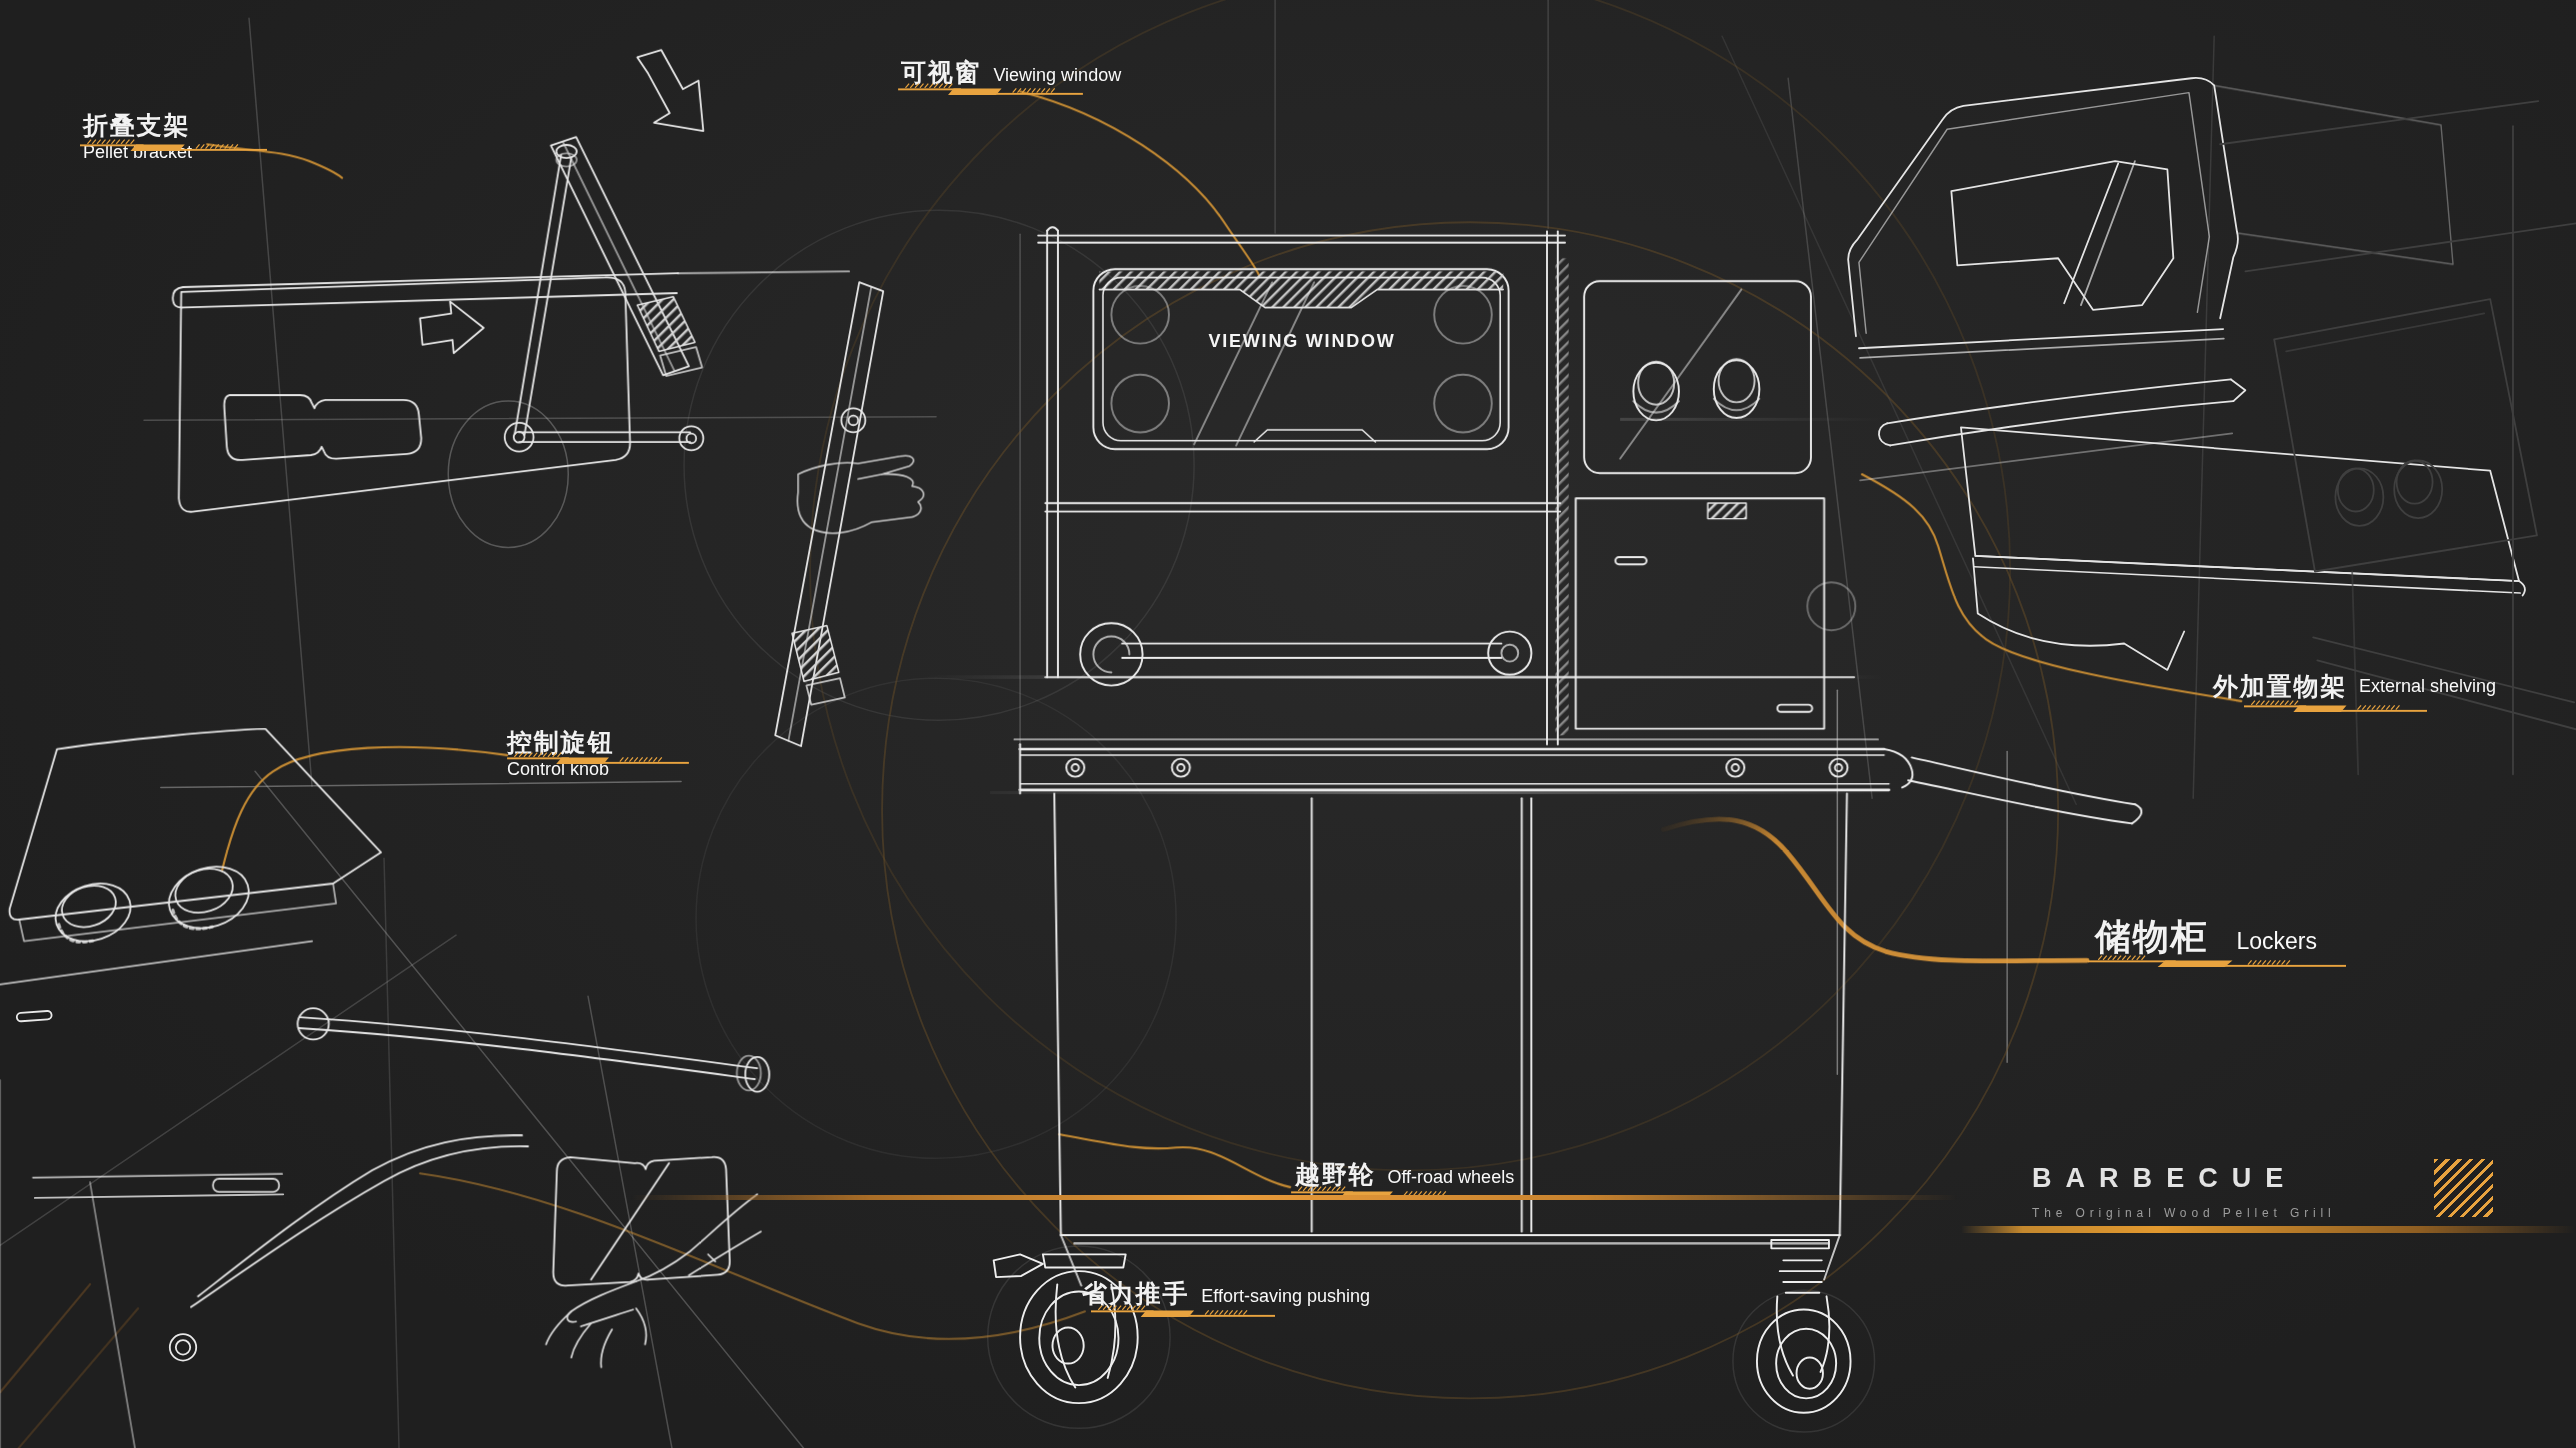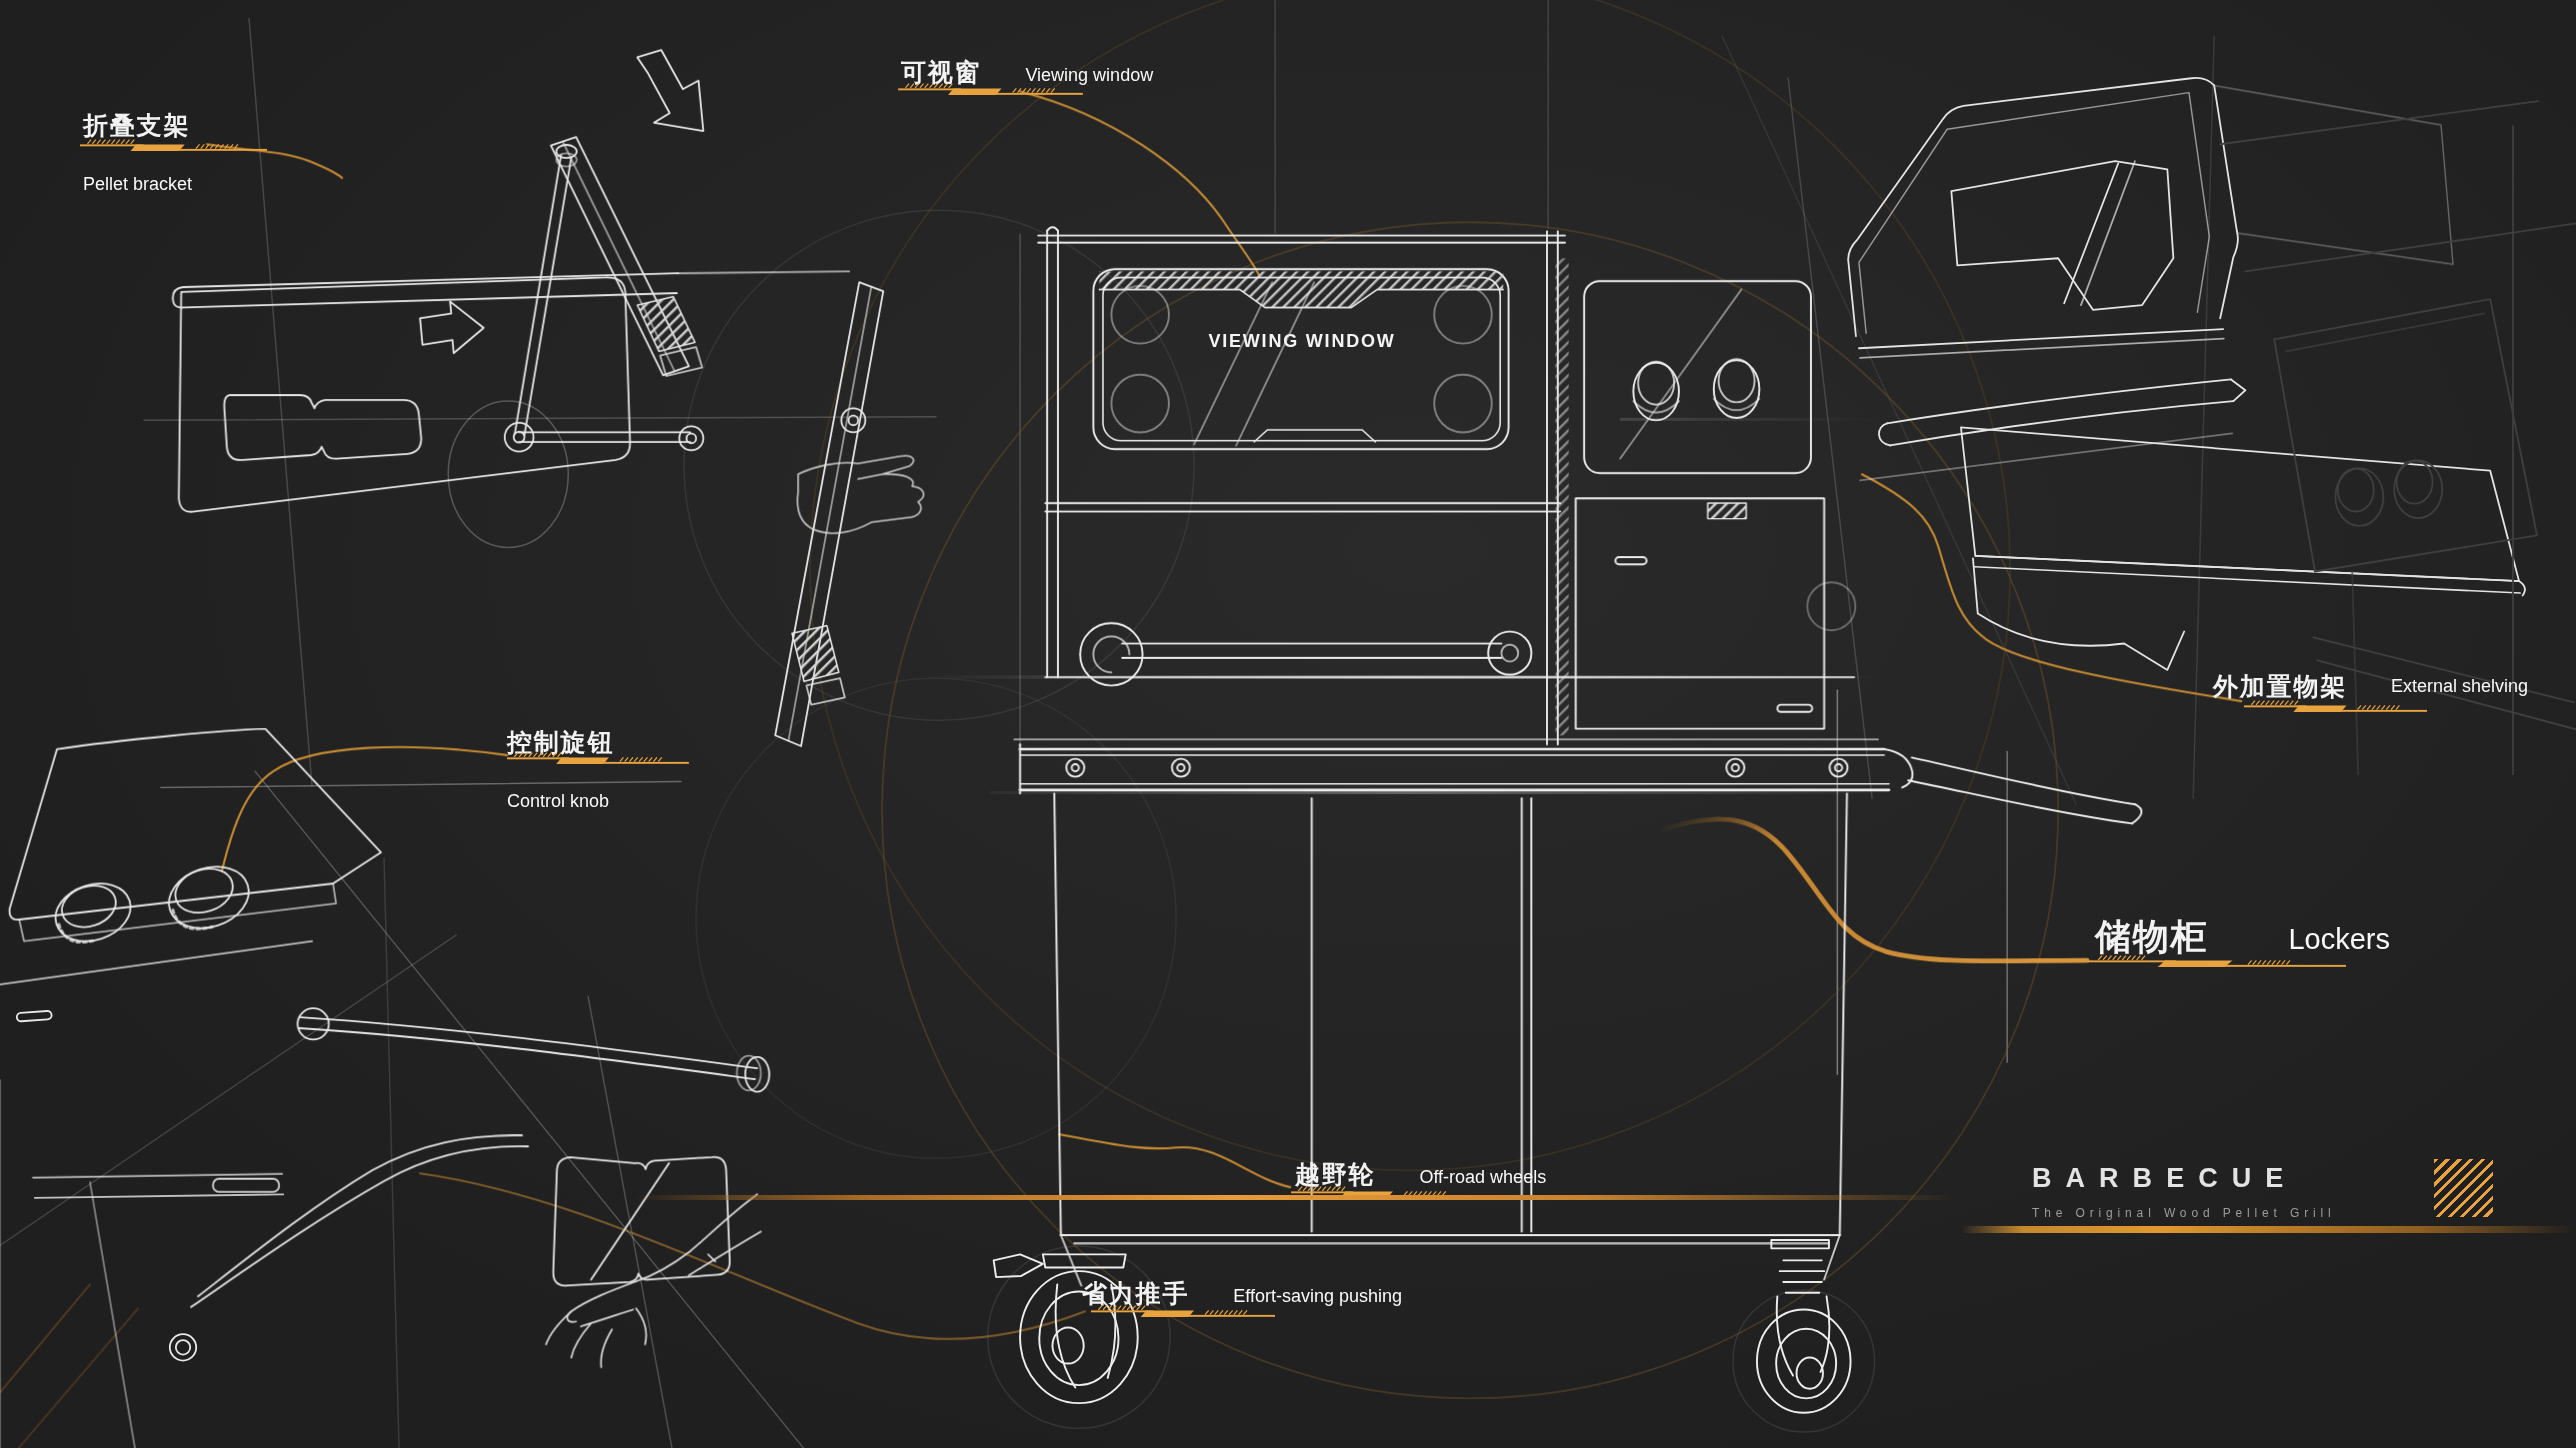--- a/index.html
+++ b/index.html
@@ -2,25 +2,25 @@
 <html style="font-size:9.6px"><head>
 <meta charset="utf-8">
 <style>
   html,body{margin:0;padding:0;background:#1c1c1c;}
   #stage{
     position:relative;width:2576px;height:1449px;overflow:hidden;
     background:radial-gradient(ellipse 1560px 960px at 55% 38%, #2a2a2a 0%, #242424 55%, #1f1f1f 100%);
     font-family:"Liberation Sans", sans-serif;
   }
   #sketch{position:absolute;left:0;top:0;}
-  .label{position:absolute;display:flex;align-items:baseline;white-space:nowrap;color:#f2f2f2;gap:32px;}
+  .label{position:absolute;display:flex;align-items:baseline;white-space:nowrap;color:#f2f2f2;}
   .label .zh{font-weight:700;font-size:25px;letter-spacing:1.8px;font-family:"DejaVu Sans","Liberation Sans",sans-serif;}
   .label .en{font-size:18px;margin-left:12px;color:#fafafa;letter-spacing:0px;font-family:"Liberation Sans",sans-serif;}
   .label.big .zh{font-size:36px;}
-  .label.big .en{font-size:29px;margin-left:48px;}
+  .label.big .en{font-size:23px;margin-left:28px;}
   .underline{position:absolute;display:block;}
   .vw-callout{
     position:absolute;left:1176px;top:331px;width:252px;text-align:center;
     color:#f4f4f4;font-weight:700;font-size:18px;letter-spacing:1.8px;
   }
   .brand{position:absolute;left:2032px;top:1163px;}
   .brand .name{font-size:27px;font-weight:600;letter-spacing:0.52em;color:#e3e3e3;}
   .brand .tagline{font-size:12px;letter-spacing:0.405em;color:#9d9d9d;margin-top:12px;}
   .brand-hatch{
     position:absolute;left:2434px;top:1159px;width:59px;height:58px;

